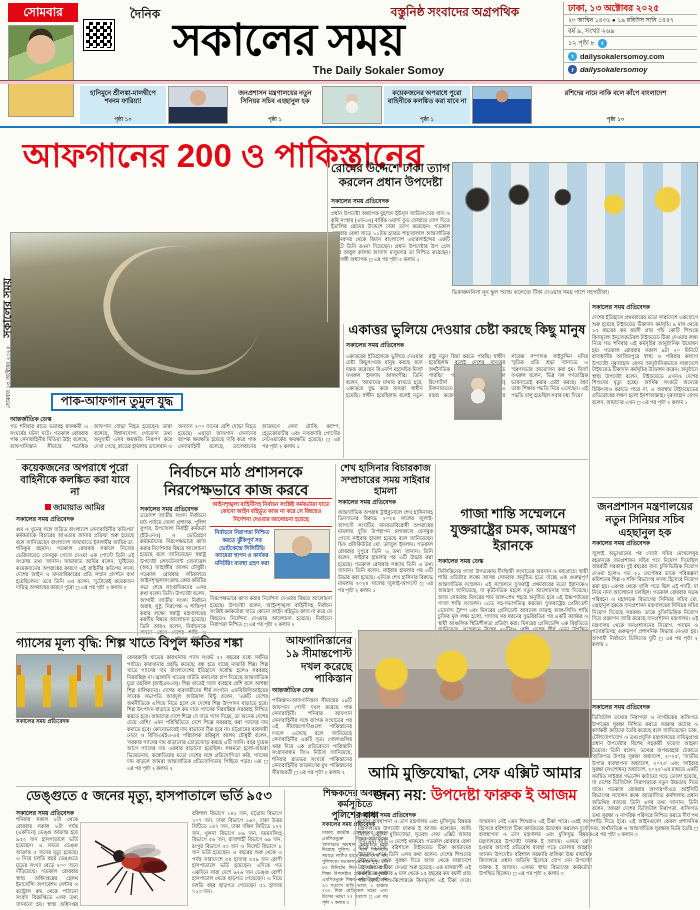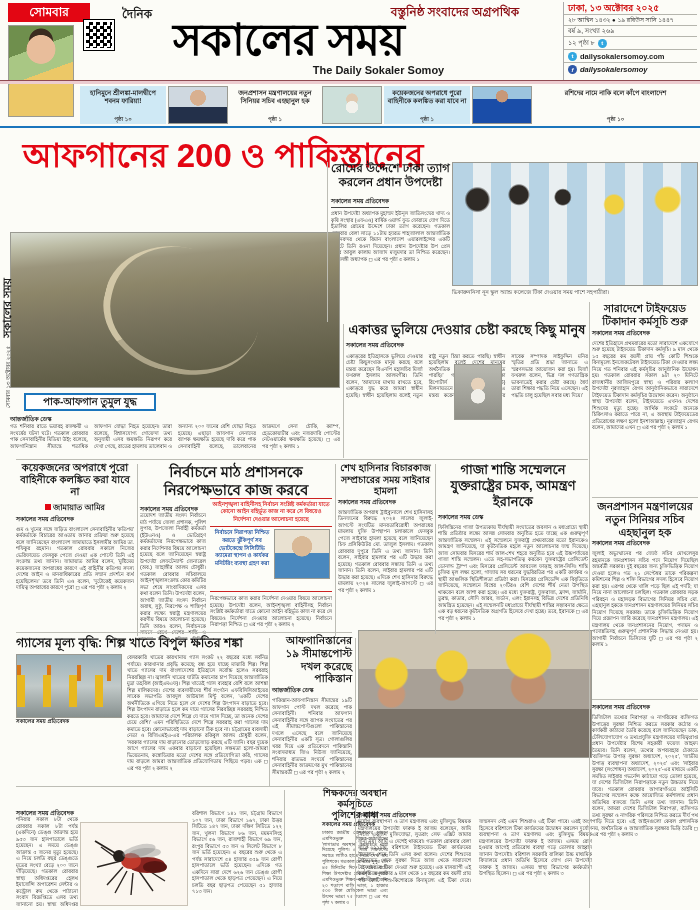--- a/index.html
+++ b/index.html
@@ -67,39 +67,39 @@
      background-size:100% 52%,100% 26%,100% 100%;
      background-position:0 68%,0 22%,0 0;background-repeat:no-repeat;}
   .photo-crowd{background-image:
      radial-gradient(circle at 14% 34%, #f0ce3c 0 7%, rgba(0,0,0,0) 8%),
      radial-gradient(circle at 40% 28%, #f0ce3c 0 9%, rgba(0,0,0,0) 10%),
      radial-gradient(circle at 73% 20%, #f0ce3c 0 11%, rgba(0,0,0,0) 12%),
      radial-gradient(circle at 14% 50%, #c89878 0 6%, rgba(0,0,0,0) 7%),
      radial-gradient(circle at 40% 46%, #b88868 0 7%, rgba(0,0,0,0) 8%),
      radial-gradient(circle at 73% 44%, #c09070 0 9%, rgba(0,0,0,0) 10%),
      linear-gradient(180deg,#cdc5b4 0 30%,#a8a096 30% 62%,#7a7268 62%);}
-  .kicker-box{border:2px solid #1b75bc;font-weight:bold;font-size:10px;text-align:center;
-              display:flex;align-items:center;justify-content:center;background:#fff;}
+  .kicker-box{border:2px solid #1b75bc;font-weight:bold;font-size:12px;text-align:center;
+              display:flex;align-items:center;justify-content:center;background:#fff;margin-left:27px;}
   .quote-box{border-top:1px solid #cc2222;border-bottom:1px solid #cc2222;background:#fdfdf8;}
   .quote-red{color:#d22;font-size:5.5px;font-weight:bold;text-align:center;line-height:1.35;
              border-bottom:1px solid #cc2222;padding:2px 2px 3px;}
   .quote-blue{color:#1b4fa0;font-size:5.5px;font-weight:bold;text-align:center;line-height:1.4;}
   .caption{font-size:5.5px;color:#333;}
   .sq{display:inline-block;width:6px;height:6px;background:#e30613;margin-right:2px;vertical-align:middle;}
   .vtext{writing-mode:vertical-rl;transform:rotate(180deg);}
 </style>
 </head>
 <body>
 
 <div id="page">
 
-  <div class="abs day-badge" style="left:8px;top:3px;width:82px;height:19px;">সোমবার</div>
+  <div class="abs day-badge" style="left:8px;top:3px;width:70px;height:19px;">সোমবার</div>
   <div class="abs photo photo-woman" style="left:8px;top:25px;width:66px;height:92px;"></div>
   <div class="abs qr" style="left:84px;top:20px;width:30px;height:30px;"></div>
-  <div class="abs" style="left:122px;top:5px;width:120px;font-size:12px;font-weight:bold;">দৈনিক</div>
+  <div class="abs" style="left:130px;top:5px;width:120px;font-size:12px;font-weight:bold;">দৈনিক</div>
   <div class="abs masthead-title" style="left:116px;top:18px;width:345px;font-size:44px;text-align:center;">সকালের সময়</div>
   <div class="abs" style="left:350px;top:3px;width:210px;font-size:12px;font-weight:bold;color:#8a0a10;text-align:center;">বস্তুনিষ্ঠ সংবাদের অগ্রপথিক</div>
   <div class="abs" style="left:296px;top:64px;width:165px;font-size:11px;font-weight:bold;text-align:center;">The Daily Sokaler Somoy</div>
 
   <div class="abs info-box" style="left:563px;top:2px;width:134px;height:78px;">
     <div class="info-row" style="height:13px;">
       <span style="color:#cc0000;font-weight:bold;font-size:9px;">ঢাকা, ১৩ অক্টোবর ২০২৫</span>
     </div>
     <div class="info-row" style="height:11px;">
       <span style="font-size:6px;">২৮ আশ্বিন ১৪৩২ ● ১৯ রবিউস সানি ১৪৪৭</span>
@@ -163,21 +163,20 @@
   <div class="abs body-sm" style="left:10px;top:423px;width:330px;height:42px;column-count:4;column-gap:6px;">গত শনিবার রাতে ভয়াবহ রক্তক্ষয়ী এ সংঘর্ষের ঘটনা ঘটে। গতকাল রোববার পাক সেনাবাহিনীর মিডিয়া উইং বলেছে, আফগানিস্তান সীমান্তে শতাধিক আফগান যোদ্ধা নিহত হয়েছেন। তারা বলেছে, বিশ্বাসযোগ্য গোয়েন্দা তথ্য অনুযায়ী এসব ক্ষয়ক্ষতি নিরূপণ করে দেখা গেছে, রাতের হামলায় তালেবান ও অন্যান্য ২০০ জনের বেশি যোদ্ধা নিহত হয়েছে। এছাড়া আফগান সেনাদের ব্যাপক ক্ষয়ক্ষতি হয়েছে দাবি করে পাক সেনাবাহিনী বলেছে, তালেবানের আক্রমণে সেনা চৌকি, ক্যাম্প, হেডকোয়ার্টার এবং নজরদারি পোস্টের নেটওয়ার্কের ক্ষয়ক্ষতি হয়েছে। ◻ এর পর পৃষ্ঠা ২ কলাম ১</div>
 
   <div class="abs" style="left:346px;top:322px;width:242px;height:138px;">
     <div class="hl" style="font-size:13px;">একাত্তর ভুলিয়ে দেওয়ার চেষ্টা করছে কিছু মানুষ</div>
     <div class="byline" style="margin-top:2px;">সকালের সময় প্রতিবেদক</div>
     <div class="body-sm" style="height:98px;margin-top:2px;column-count:3;column-gap:6px;">একাত্তরের ইতিহাসকে ভুলিয়ে দেওয়ার চেষ্টা কিছুসংখ্যক মানুষ করছে বলে মন্তব্য করেছেন বিএনপি মহাসচিব মির্জা ফখরুল ইসলাম আলমগীর। তিনি বলেন, 'আমাদের মাথায় রাখতে হবে, একাত্তরে যুদ্ধ করে আমরা স্বাধীন হয়েছি। স্বাধীন হয়েছিলাম বলেই নতুন রাষ্ট্র নতুন চিন্তা করতে পারছি। স্বাধীন হয়েছিলাম বলেই দেশের মানুষের অর্থনৈতিক মুক্তির সংগ্রাম করতে পারছি।' গতকাল রবিবার ঢাকা রিপোর্টার্স ইউনিটি (ডিআরইউ) মিলনায়তনে এক স্মরণসভায় তিনি এ মন্তব্য করেন। ডেমোক্রেটিক লিগের সাবেক সম্পাদক সাইফুদ্দিন মনির স্মৃতির প্রতি শ্রদ্ধা জানাতে এ স্মরণসভার আয়োজন করা হয়। মির্জা ফখরুল বলেন, 'ভিন্ন দল গণতান্ত্রিক ভাবনাতেই করার চেষ্টা করছে। ধৈর্য তারা শিক্ষার পদ্ধতি নিয়ে এসেছেন। এই পদ্ধতি চালু হয়েছিল সবার মধ্য দিয়ে।'</div>
     <div class="photo photo-oldman abs" style="left:108px;top:42px;width:48px;height:56px;"></div>
   </div>
 
   <div class="abs" style="left:592px;top:302px;width:106px;height:194px;">
-    <div class="hl" style="font-size:10.5px;">সারাদেশে টাইফয়েড টিকাদান কর্মসূচি শুরু</div>
     <div class="byline">সকালের সময় প্রতিবেদক</div>
     <div class="body-sm" style="height:155px;margin-top:1px;">দেশের ইতিহাসে প্রথমবারের মতো সারাদেশে একযোগে শুরু হয়েছে টাইফয়েড টিকাদান কর্মসূচি। ৯ মাস থেকে ১৫ বছরের কম বয়সী প্রায় পাঁচ কোটি শিশুকে বিনামূল্যে ইনজেকটেবল টাইফয়েড টিকা দেওয়ার লক্ষ্য নিয়ে গত শনিবার এই কর্মসূচির আনুষ্ঠানিক উদ্বোধন হয়। গতকাল রোববার সকাল ৯টা ২০ মিনিটে রাজধানীর আজিমপুরে স্বাস্থ্য ও পরিবার কল্যাণ উপদেষ্টা নূরজাহান বেগম আনুষ্ঠানিকভাবে সারাদেশে টাইফয়েড টিকাদান কর্মসূচির উদ্বোধন করেন। অনুষ্ঠানে স্বাস্থ্য উপদেষ্টা বলেন, টাইফয়েডে এখনও দেশের শিশুদের মৃত্যু হচ্ছে। আর্থিক সংকটে অনেকে চিকিৎসাও করাতে পারে না, এ অবস্থায় টাইফয়েডের প্রতিরোধের লক্ষণ হলো ইনশাআল্লাহ। নূরজাহান বেগম বলেন, আমাদের এখন ◻ এর পর পৃষ্ঠা ২ কলাম ১</div>
   </div>
 
   <div class="abs" style="left:16px;top:462px;width:118px;height:174px;">
     <div class="hl" style="font-size:10px;">কয়েকজনের অপরাধে পুরো বাহিনীকে কলঙ্কিত করা যাবে না</div>
     <div style="text-align:center;font-size:8px;font-weight:bold;margin-top:2px;">
       <span class="sq"></span><span>জামায়াত আমির</span>
     </div>
     <div class="byline">সকালের সময় প্রতিবেদক</div>
@@ -198,21 +197,21 @@
     <div class="body-sm abs" style="left:70px;top:133px;width:122px;height:44px;">নিরপেক্ষভাবে কাজ করার নির্দেশনা দেওয়ার বিষয়ে আলোচনা হয়েছে। উপদেষ্টা বলেন, আইনশৃঙ্খলা বাহিনীসহ নির্বাচন সংশ্লিষ্ট কর্মকর্তারা যাতে কোনো আইন বহির্ভূত কাজ না করে সে বিষয়েও নির্দেশনা দেওয়ার আলোচনা হয়েছে। নির্বাচনে নিরাপত্তা নিশ্চিত ◻ এর পর পৃষ্ঠা ২ কলাম ২</div>
   </div>
 
   <div class="abs" style="left:338px;top:462px;width:95px;height:176px;">
     <div class="hl" style="font-size:9.5px;">শেখ হাসিনার বিচারকাজ সম্প্রচারের সময় সাইবার হামলা</div>
     <div class="byline">সকালের সময় প্রতিবেদক</div>
     <div class="body-sm" style="height:130px;margin-top:1px;">আন্তর্জাতিক অপরাধ ট্রাইব্যুনালে শেখ হাসিনাসহ তিনজনের বিরুদ্ধে ২০২৪ সালের জুলাই-আগস্টে সংঘটিত মানবতাবিরোধী অপরাধের মামলায় যুক্তি উপস্থাপন চলাকালে ফেসবুক পেজে সাইবার হামলা হয়েছে বলে জানিয়েছেন চিফ প্রসিকিউটর মো. তাজুল ইসলাম। গতকাল রোববার দুপুরে তিনি এ তথ্য জানান। তিনি বলেন, সাইবার হামলার পর এটি উদ্ধার করা হয়েছে। গতকাল রোববার সন্ধ্যায় তিনি এ তথ্য জানান। তিনি বলেন, সাইবার হামলার পর এটি উদ্ধার করা হয়েছে। এদিকে শেখ হাসিনার বিরুদ্ধে মামলায় ২০২৪ সালের জুলাই-আগস্টে ◻ এর পর পৃষ্ঠা ২ কলাম ১</div>
   </div>
 
   <div class="abs" style="left:438px;top:462px;width:150px;height:172px;">
-    <div class="hl" style="font-size:13px;">গাজা শান্তি সম্মেলনে যুক্তরাষ্ট্রের চমক, আমন্ত্রণ ইরানকে</div>
+    <div class="hl" style="font-size:13px;margin-top:44px;">গাজা শান্তি সম্মেলনে যুক্তরাষ্ট্রের চমক, আমন্ত্রণ ইরানকে</div>
     <div class="byline" style="margin-top:2px;">সকালের সময় ডেস্ক</div>
     <div class="body-sm" style="height:122px;margin-top:1px;">ফিলিস্তিনের গাজা উপত্যকায় দীর্ঘস্থায়ী সংঘাতের অবসান ও মধ্যপ্রাচ্যে স্থায়ী শান্তি প্রতিষ্ঠার লক্ষ্যে আসন্ন সোমবার অনুষ্ঠিত হতে যাচ্ছে এক গুরুত্বপূর্ণ আন্তর্জাতিক সম্মেলন। এই সম্মেলনে যুক্তরাষ্ট্র প্রথমবারের মতো ইরানকেও আমন্ত্রণ জানিয়েছে, যা কূটনৈতিক মহলে নতুন আলোচনার জন্ম দিয়েছে। আজ সোমবার মিসরের শার্ম আল-শেখ শহরে অনুষ্ঠিত হবে এই উচ্চপর্যায়ের গাজা শান্তি সম্মেলন। এতে সহ-সভাপতিত্ব করবেন যুক্তরাষ্ট্রের প্রেসিডেন্ট ডোনাল্ড ট্রাম্প এবং মিসরের প্রেসিডেন্ট আবদেল ফাত্তাহ আল-সিসি। শান্তি চুক্তির মূল লক্ষ্য হলো, গাজায় সব ধরনের যুদ্ধবিরতির পর একটি কার্যকর ও স্থায়ী আঞ্চলিক স্থিতিশীলতা প্রতিষ্ঠা করা। মিসরের প্রেসিডেন্সি এক বিবৃতিতে জানিয়েছে, সম্মেলনে বিশ্বের ২০টিরও বেশি দেশের শীর্ষ নেতা উপস্থিত থাকবেন বলে আশা করা হচ্ছে। এর মধ্যে যুক্তরাষ্ট্র, যুক্তরাজ্য, ফ্রান্স, জার্মানি, তুরস্ক, কাতার, সৌদি আরব, জর্ডান, এলং ইরানসহ বিভিন্ন দেশের প্রতিনিধি আমন্ত্রিত হয়েছেন। এই সম্মেলনটি মধ্যপ্রাচ্যে দীর্ঘস্থায়ী শান্তির সম্ভাবনার ক্ষেত্রে এক বড় ধরনের কূটনৈতিক অগ্রগতি হিসেবে দেখা হচ্ছে। তবে, ইরানকে ◻ এর পর পৃষ্ঠা ২ কলাম ১</div>
   </div>
 
   <div class="abs" style="left:592px;top:500px;width:106px;height:198px;">
     <div class="hl" style="font-size:10.5px;">জনপ্রশাসন মন্ত্রণালয়ের নতুন সিনিয়র সচিব এহছানুল হক</div>
     <div class="byline">সকালের সময় প্রতিবেদক</div>
     <div class="body-sm" style="height:152px;margin-top:1px;">জুলাই অভ্যুত্থানের পর জ্যেষ্ঠ সচিব মোখলেসুর রহমানকে জনপ্রশাসন সচিব পদে নিয়োগ দিয়েছিল অন্তর্বর্তী সরকার। দুই বছরের জন্য চুক্তিভিত্তিক নিয়োগ দেওয়া হলেও গত ২১ সেপ্টেম্বর তাকে পরিকল্পনা কমিশনের শিল্প ও শক্তি বিভাগের সদস্য হিসেবে নিয়োগ করা হয়। এরপর থেকে খালি পড়ে ছিল এই পদটি; যা নিয়ে নানা আলোচনা চলছিল। গতকাল রোববার সড়ক পরিবহন ও মহাসড়ক বিভাগের সিনিয়র সচিব মো. এহছানুল হককে জনপ্রশাসন মন্ত্রণালয়ের সিনিয়র সচিব নিয়োগ দিয়েছে সরকার। তাকে চুক্তিভিত্তিক নিয়োগ দিয়ে প্রজ্ঞাপন জারি করেছে জনপ্রশাসন মন্ত্রণালয়। এই মন্ত্রণালয় থেকে জনপ্রশাসনের নিয়োগ, পদায়ন ও পদোন্নতিসহ গুরুত্বপূর্ণ প্রশাসনিক সিদ্ধান্ত নেওয়া হয়। আগামী নির্বাচনে ডিসিদের ঘুটি ◻ এর পর পৃষ্ঠা ২ কলাম ১</div>
   </div>
 
@@ -227,24 +226,31 @@
     </div>
   </div>
 
   <div class="abs" style="left:272px;top:634px;width:80px;height:152px;">
     <div class="hl" style="font-size:10.5px;text-align:right;">আফগানিস্তানের ১৯ সীমান্তপোস্ট দখল করেছে পাকিস্তান</div>
     <div class="byline">আন্তর্জাতিক ডেস্ক</div>
     <div class="body-sm" style="height:90px;margin-top:1px;">পাকিস্তান-আফগানিস্তান সীমান্তের ১৯টি আফগান পোস্ট দখল করেছে পাক সেনাবাহিনী। শনিবার আফগান সেনাবাহিনীর সঙ্গে ব্যাপক সংঘাতের পর এই সীমান্তপোস্টগুলো পাকিস্তানের দখলে এসেছে বলে জানিয়েছে সেনাবাহিনীর একটি সূত্র। গোলাগুলির খবর দিয়ে এক প্রতিবেদনে পাকিস্তানি সংবাদমাধ্যম জিও নিউজ জানিয়েছে, শনিবার রাতভর সংঘর্ষে পাকিস্তানের সেনাবাহিনীর আক্রমণের মুখ পাকিস্তানের সীমান্তবর্তী ◻ এর পর পৃষ্ঠা ২ কলাম ২</div>
   </div>
 
   <div class="abs photo photo-crowd" style="left:358px;top:630px;width:234px;height:128px;"></div>
+  <div class="abs hl" style="left:358px;top:762px;width:234px;font-size:15px;line-height:1.45;">
+    <div>আমি মুক্তিযোদ্ধা, সেফ এক্সিট আমার</div>
+    <div>
+      <span>জন্য নয়: </span><span class="red">উপদেষ্টা ফারুক ই আজম</span>
+    </div>
+  </div>
   <div class="abs byline" style="left:358px;top:810px;">সকালের সময় প্রতিবেদক</div>
   <div class="abs body-sm" style="left:358px;top:818px;width:234px;height:88px;column-count:2;column-gap:8px;">দুর্যোগ ব্যবস্থাপনা ও ত্রাণ মন্ত্রণালয় এবং মুক্তিযুদ্ধ বিষয়ক মন্ত্রণালয়ের উপদেষ্টা ফারুক ই আজম বলেছেন, আমি নিজে একজন মুক্তিযোদ্ধা, সুতরাং সেফ এক্সিট আমার জন্য নয়। আমি এ দেশেই থাকবো। গতকাল রোববার বেলা সাড়ে ১১টায় বরিশালে টাইফয়েড টিকা কার্যক্রমের উদ্বোধন শেষে তিনি এসব কথা বলেন। দেশের শিশুদের টাইফয়েড থেকে সুরক্ষা দিতে আজ থেকে সারাদেশে টাইফয়েডের টিকা দেওয়া শুরু হয়েছে। এক মাসব্যাপী এই কর্মসূচিতে সরকার ৯ মাস থেকে ১৫ বছরের কম বয়সী প্রায় পাঁচ কোটি শিশু-কিশোরকে বিনামূল্যে এই টিকা দেবে। জন্মসনদ নেই এমন শিশুরাও এই টিকা পাবে। এরই অংশ হিসেবে বরিশালে টিকা কার্যক্রমের উদ্বোধন করলেন দুর্যোগ ব্যবস্থাপনা ও ত্রাণ মন্ত্রণালয় এবং মুক্তিযুদ্ধ বিষয়ক মন্ত্রণালয়ের উপদেষ্টা ফারুক ই আজম। এসময় রোগ হওয়ার আগেই প্রতিরোধ ব্যবস্থা গড়ে তোলার আহ্বান জানান উপদেষ্টা। বরিশাল সরকারি বালিকা উচ্চ মাধ্যমিক বিদ্যালয়ে প্রধান অতিথি হিসেবে যোগ দেন উপদেষ্টা ফারুক ই আজম। এসময় স্বাস্থ্য বিভাগের কর্মকর্তারা উপস্থিত ছিলেন। ◻ এর পর পৃষ্ঠা ২ কলাম ৩</div>
 
   <div class="abs" style="left:16px;top:788px;width:266px;height:120px;">
+    <div class="hl" style="font-size:13px;">ডেঙ্গুতে ৫ জনের মৃত্যু, হাসপাতালে ভর্তি ৯৫৩</div>
     <div class="byline abs" style="left:0;top:20px;">সকালের সময় প্রতিবেদক</div>
     <div class="body-sm abs" style="left:0;top:28px;width:62px;height:90px;">শনিবার সকাল ৮টা থেকে রোববার সকাল ৮টা পর্যন্ত (একদিনে) ডেঙ্গু আক্রান্ত হয়ে ৯৫৩ জন হাসপাতালে ভর্তি হয়েছেন। এ সময়ে ডেঙ্গু আক্রান্ত ৫ জনের মৃত্যু হয়েছে। এ নিয়ে চলতি বছর ডেঙ্গুতে মৃতের সংখ্যা বেড়ে ২০০ জনে দাঁড়িয়েছে। গতকাল রোববার স্বাস্থ্য অধিদপ্তরের হেলথ ইমার্জেন্সি অপারেশন সেন্টার ও কন্ট্রোল রুম থেকে পাঠানো সংবাদ বিজ্ঞপ্তিতে এসব তথ্য জানানো হয়। স্বাস্থ্য অধিদপ্তর জানায়, গত ২৪ ঘণ্টায় ডেঙ্গু আক্রান্ত হয়ে ঢাকাসহ দেশের বিভিন্ন হাসপাতালে ৯৫৩ জন ভর্তি হয়েছেন। এর মধ্যে</div>
     <div class="abs" style="left:64px;top:34px;width:108px;height:84px;background:#fbf6ef;border:1px solid #c9c2b6;">
       <svg width="106" height="82" viewBox="0 0 106 82">
         <g stroke="#2a2420" stroke-width="1.4" fill="none">
           <path d="M42 44 L26 62 M46 48 L34 70 M52 50 L50 72 M58 48 L72 68 M62 44 L84 58 M40 38 L16 44"></path>
           <path d="M34 34 L20 24"></path>
         </g>
         <ellipse cx="66" cy="42" rx="18" ry="8" fill="#8a2420"></ellipse>
         <ellipse cx="74" cy="44" rx="12" ry="6" fill="#5a1512"></ellipse>

